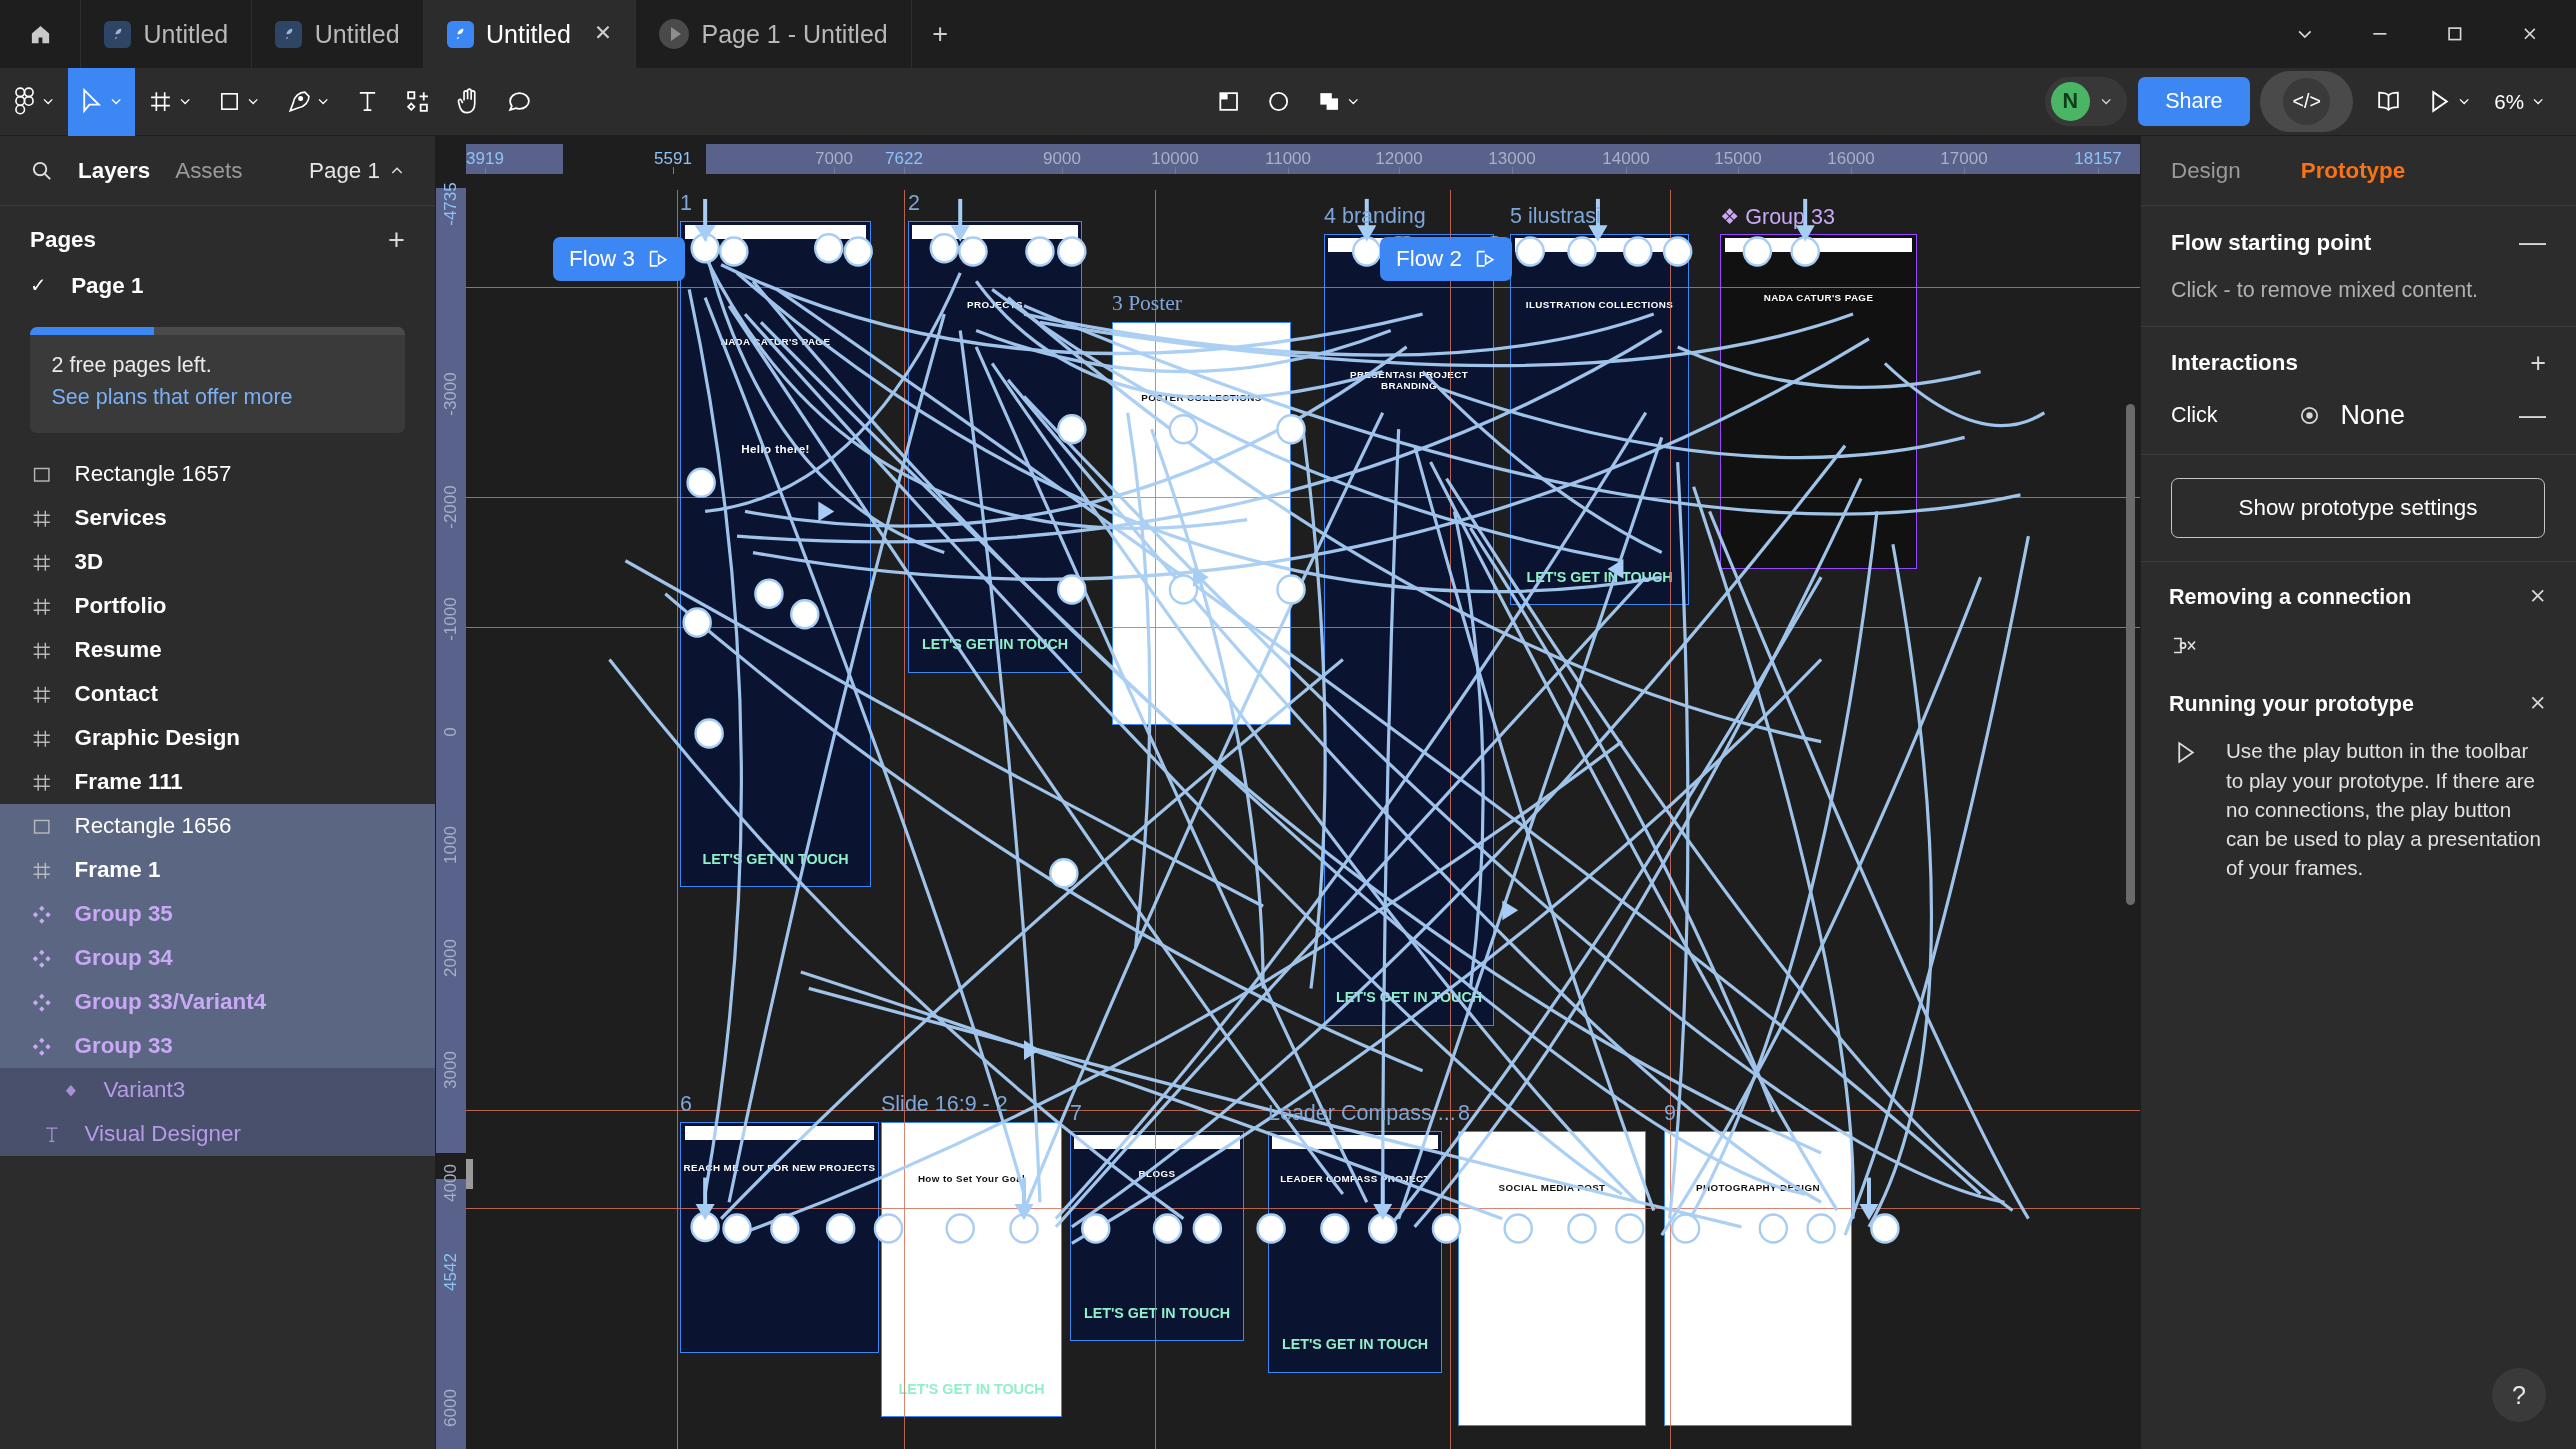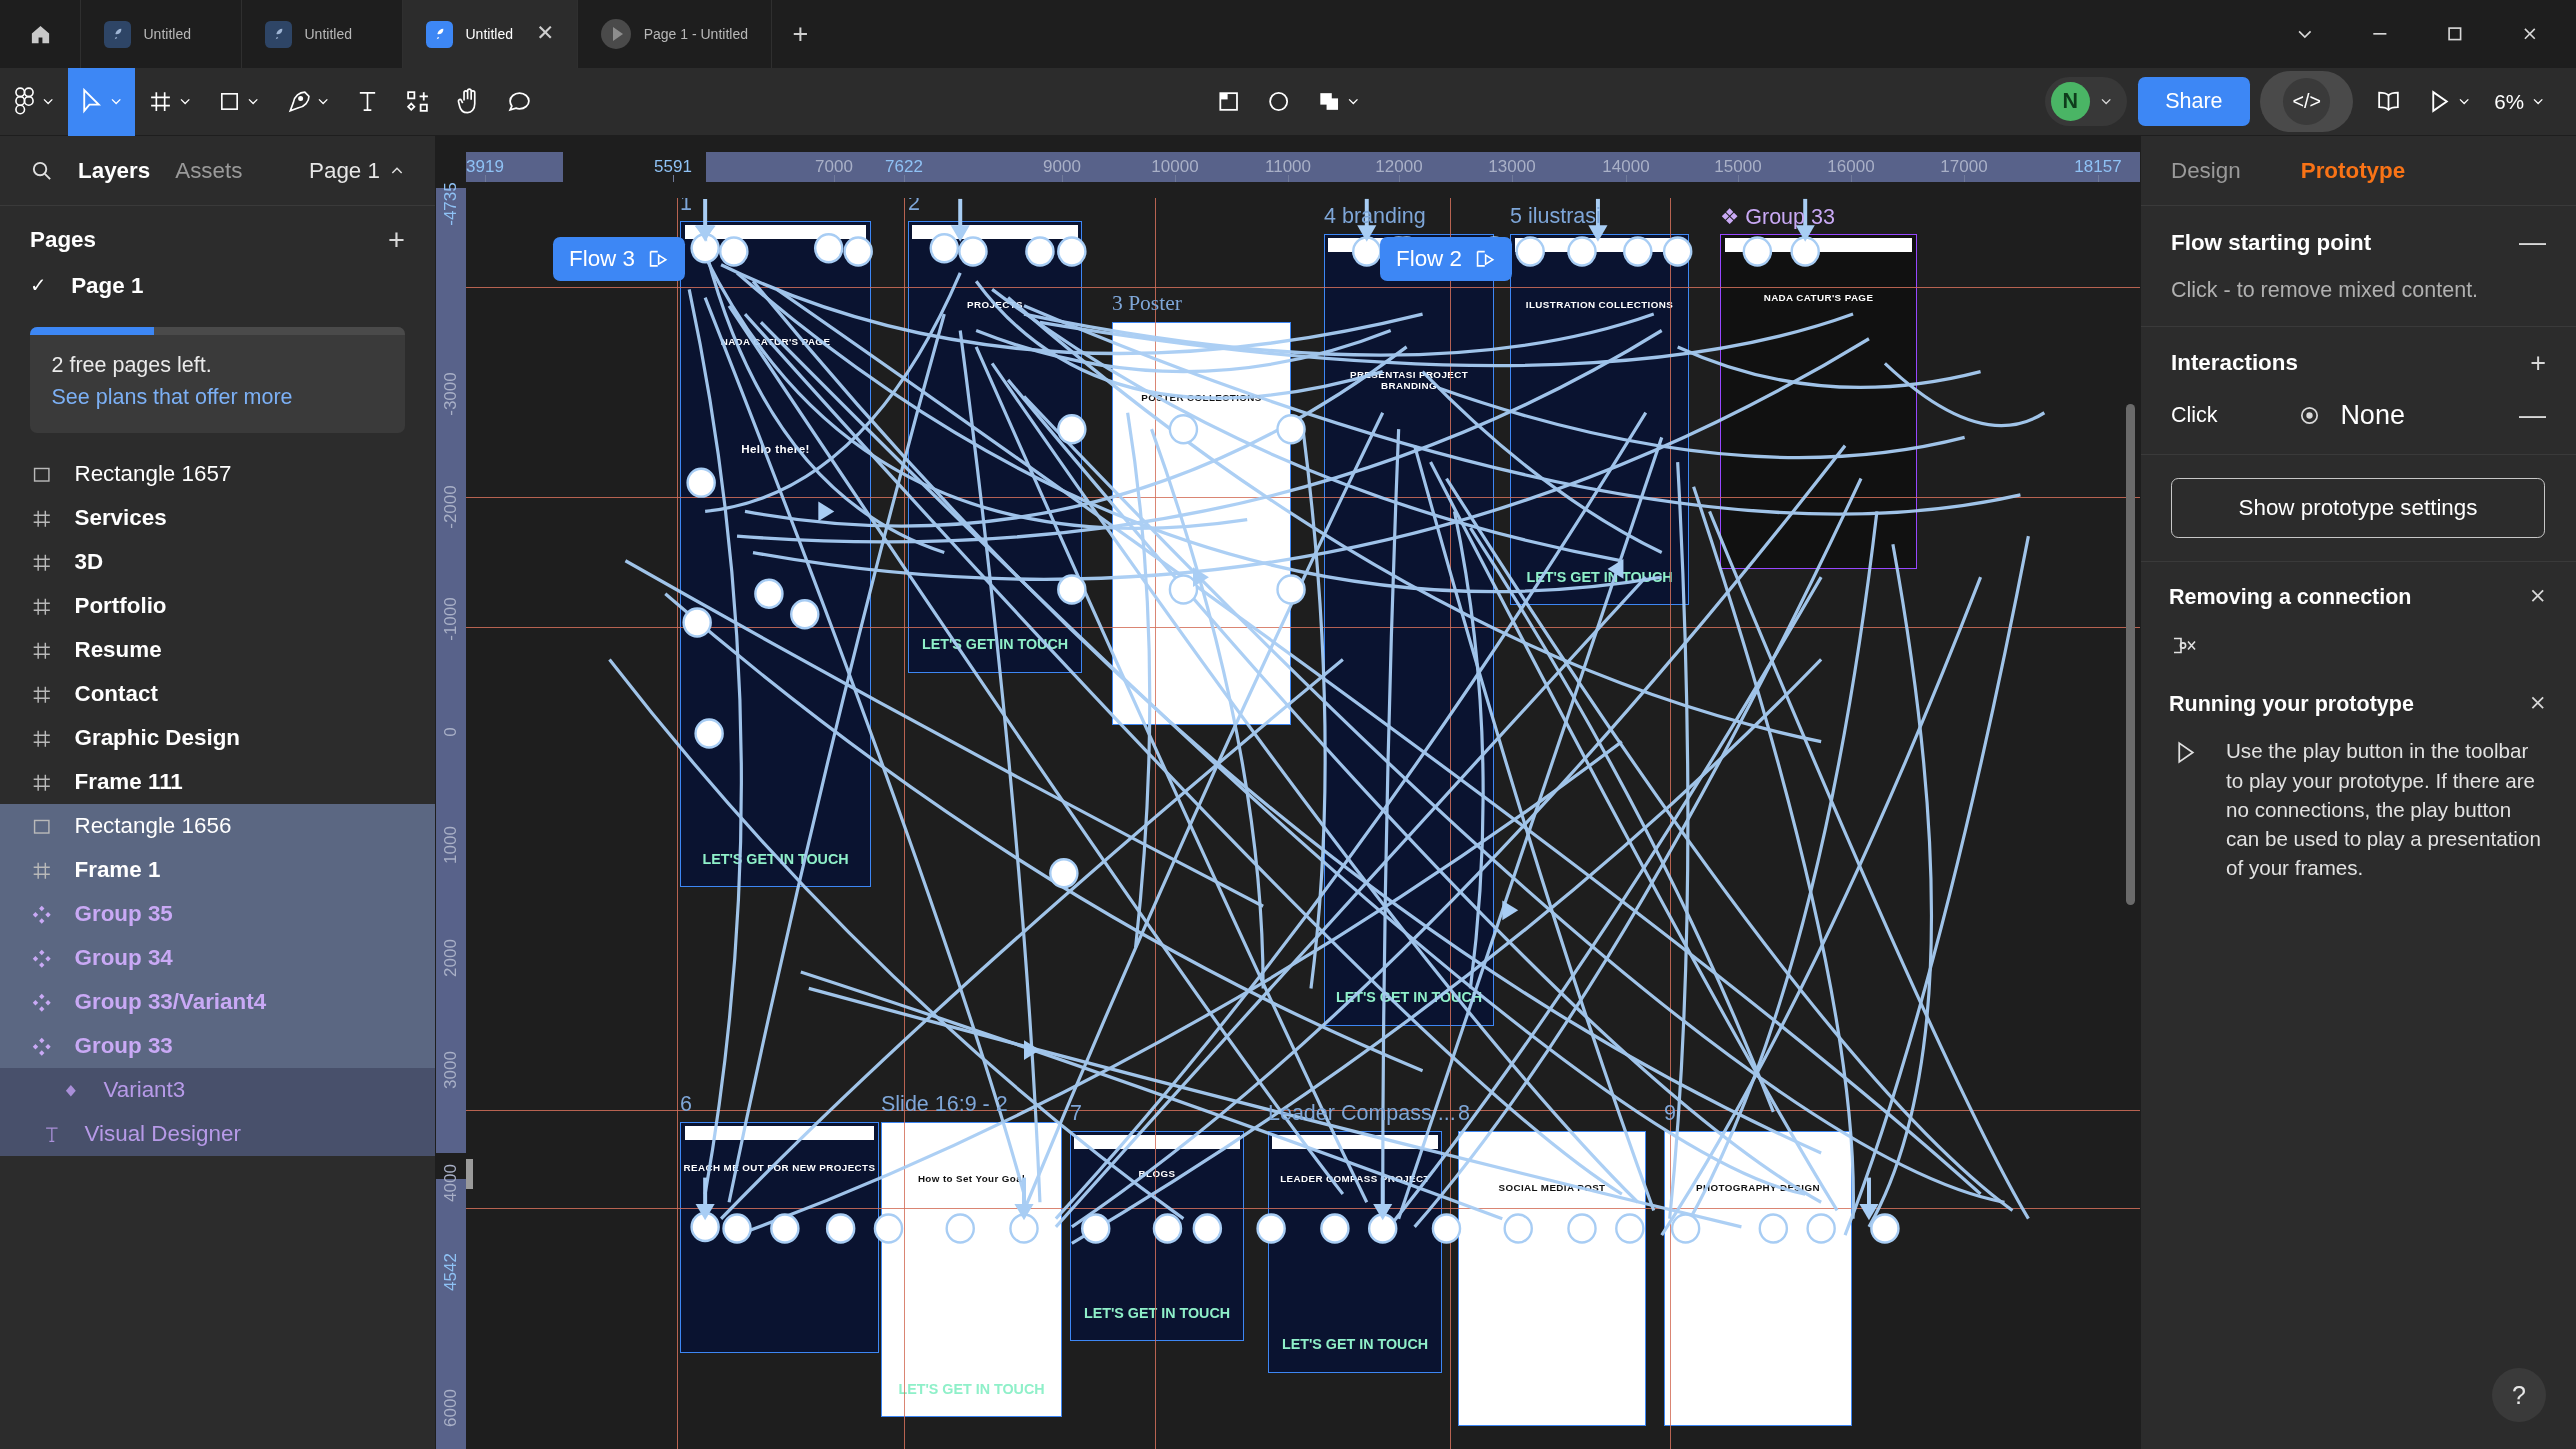--- a/index.html
+++ b/index.html
@@ -17,21 +17,21 @@
   .tab-home { width: 81px; display:flex; align-items:center; justify-content:center; border-right:0.9px solid #2f2f2f; cursor:pointer; }
   .home-icon { width:23px; height:23px; }
   .tab { display:flex; align-items:center; gap:12.5px; padding:0 23px; min-width:161px;
          border-right:0.9px solid #2f2f2f; position:relative; cursor:pointer; }
   .tab.inactive { background:#1e1e1e; }
   .tab.active { background:#2c2c2c; }
   .tab-fav { width:27px; height:27px; border-radius:5.4px; display:flex; align-items:center; justify-content:center; flex:none; }
   .tab-fav.dim { background:#2e4566; }
   .tab-fav.bright { background:#3d87f5; }
   .tab-fav svg { width:16px; height:16px; }
-  .tab-label { font-size:14px; color:#b8b8b8; white-space:nowrap; }
+  .tab-label { font-size:25px; color:#b8b8b8; white-space:nowrap; }
   .tab.active .tab-label { color:#ffffff; }
   .tab-close { margin-left:10.7px; font-size:21.5px; color:#cfcfcf; line-height:1; cursor:pointer; }
   .tab-play { width:30px; height:30px; border-radius:50%; background:#4a4a4a; display:flex; align-items:center; justify-content:center; flex:none; }
   .tab-play .tri { width:0; height:0; border-left:10.7px solid #8d8d8d; border-top:7.2px solid transparent; border-bottom:7.2px solid transparent; margin-left:3.6px; }
   .tab-new { width:57px; display:flex; align-items:center; justify-content:center; font-size:27px; color:#cfcfcf; cursor:pointer; }
   .win-ctrls { margin-left:auto; display:flex; align-items:center; padding-right:9px; }
   .win-btn { width:75px; height:68px; display:flex; align-items:center; justify-content:center; color:#d8d8d8; cursor:pointer; }
   .win-btn svg { width:19.7px; height:19.7px; }
 
   
@@ -81,21 +81,21 @@
   .layer.sel { background:#5b6782; }
   .layer.sel2 { background:#48506b; }
   .layer.comp .lname { color:#c9a9f5; }
   .layer.comp.sub .lname { color:#b79ae8; font-weight:normal; }
   .lico { width:23px; height:23px; flex:none; display:flex; align-items:center; justify-content:center; }
   .indent1 { padding-left:59px; }
   .indent2 { padding-left:40px; }
 
   
   .canvas-wrap { flex:1; position:relative; background:#1e1e1e; overflow:hidden; }
-  .ruler-h { position:absolute; top:16px; left:0; right:0; height:46px; background:#1e1e1e; z-index:30; }
+  .ruler-h { position:absolute; top:8px; left:0; right:0; height:46px; background:#1e1e1e; z-index:30; }
   .ruler-h .band { position:absolute; top:0; height:30px; background:#58628a; }
   .ruler-h .tickset { position:absolute; top:0; left:0; right:0; height:30px; }
   .rl { position:absolute; top:5.4px; font-size:17px; color:#a9b0c7; transform:translateX(-50%); white-space:nowrap; }
   .rl.hi { color:#8fc2f5; }
   .rtick { position:absolute; bottom:0; width:0.9px; height:7.2px; background:#707a9a; }
   .ruler-v { position:absolute; top:30px; left:0; bottom:0; width:30px; background:#1e1e1e; z-index:30; }
   .ruler-v .band { position:absolute; left:0; width:30px; background:#58628a; }
   .vl { position:absolute; left:5.4px; font-size:17px; color:#a9b0c7; transform:rotate(-90deg) translateX(-50%); transform-origin:left top; white-space:nowrap; }
   .vl.hi { color:#8fc2f5; }
   .corner { position:absolute; left:0; top:0; width:30px; height:30px; background:#1e1e1e; z-index:40; }

